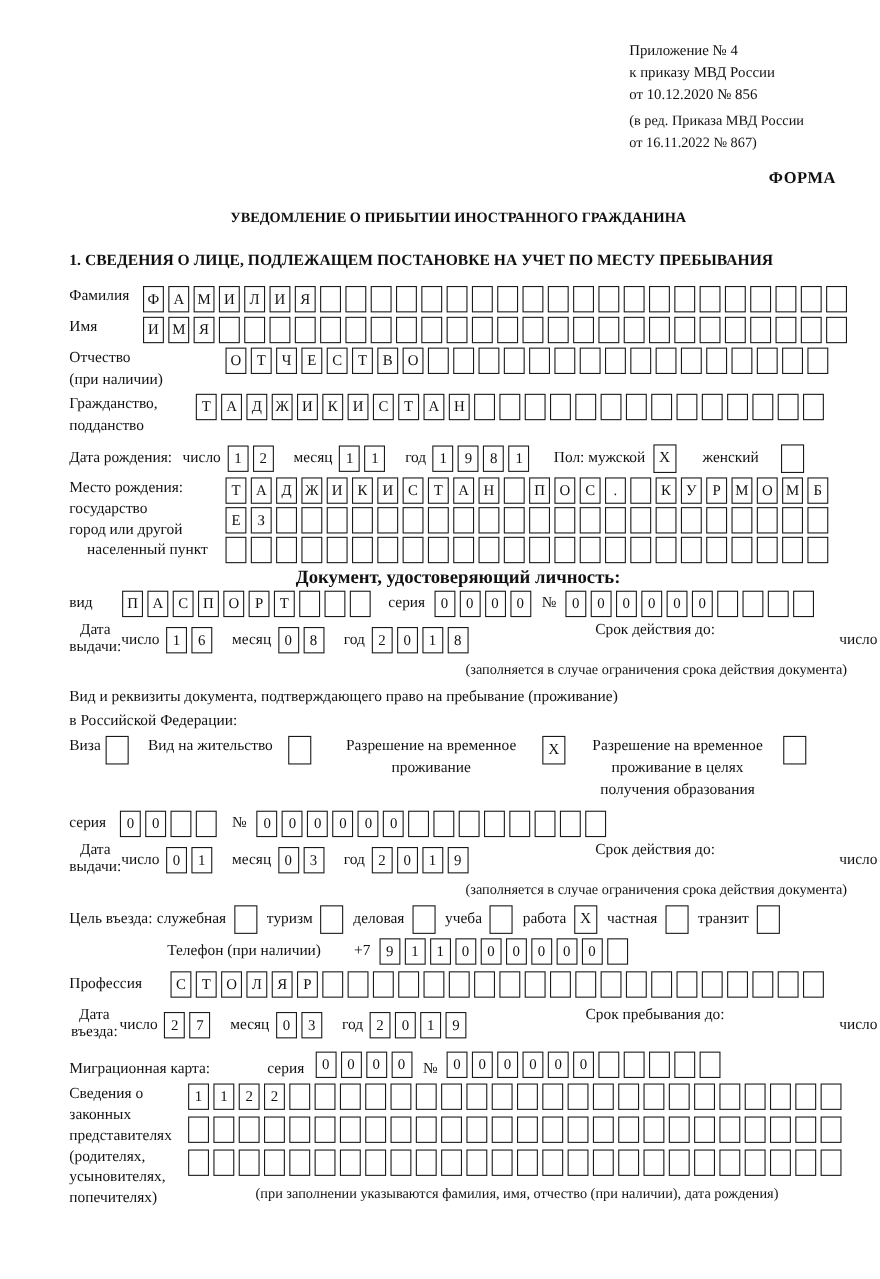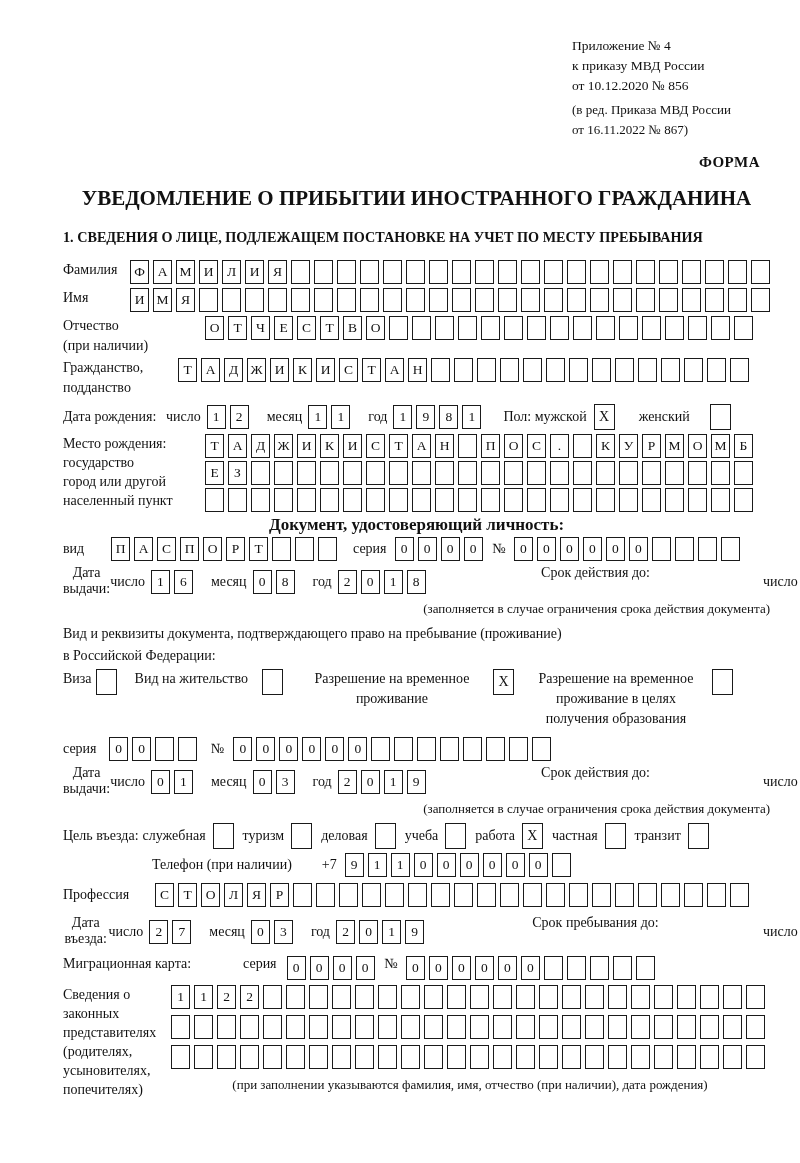--- a/index.html
+++ b/index.html
@@ -7,21 +7,21 @@
     width:800px;height:1163px;box-sizing:border-box;
     padding:36px 30px 10px 63px;
     font-family:"Liberation Serif","DejaVu Serif",serif;
     color:#111;font-size:14px;position:relative;overflow:hidden;background:#fff;
   }
   
   .ref-block{margin-left:509px;font-size:13.5px;line-height:20px;}
   .ref-sub{margin-left:509px;font-size:13px;line-height:20px;margin-top:4px;}
   .forma{font-weight:bold;font-size:15px;text-align:right;margin-top:14px;padding-right:10px;letter-spacing:.5px;}
   
-  .title{font-weight:bold;font-size:21px;text-align:center;margin-top:16px;line-height:22px;}
+  .title{font-weight:bold;font-size:13px;text-align:center;margin-top:16px;line-height:22px;}
   .blankline{display:inline-block;width:52px;border-bottom:2px solid #333;height:12px;margin-left:10px;}
   .section-h{font-weight:bold;font-size:14.2px;margin-top:20px;text-align:left;}
   
   .frow{display:flex;align-items:flex-start;}
   .lbl{line-height:20px;flex:none;}
   .lbl div{line-height:20px;}
   .cells{display:flex;flex:none;}
   .cell{
     flex:none;width:19px;height:24px;box-sizing:border-box;border:1.6px solid #1a1a1a;
     margin-right:4px;display:inline-flex;align-items:center;justify-content:center;
@@ -229,21 +229,21 @@
     <span class="chk" style="margin-left:7px;">X</span>
     <span style="margin-left:24px;">женский</span>
     <span class="chk" style="margin-left:20px;"></span>
   </div>
 
   <div class="frow" style="margin-top:4px;">
     <div class="lbl" style="width:142px;line-height:19px;">
       <div style="line-height:19px;">Место рождения:</div>
       <div style="line-height:19px;">государство</div>
       <div style="line-height:19px;">город или другой</div>
-      <div style="line-height:19px;">населенный пункт</div>
+      <div style="line-height:19px;text-align:center;">населенный пункт</div>
     </div>
     <div class="stack">
       <div class="cells">
           <span class="cell">Т</span>
           <span class="cell">А</span>
           <span class="cell">Д</span>
           <span class="cell">Ж</span>
           <span class="cell">И</span>
           <span class="cell">К</span>
           <span class="cell">И</span>
@@ -589,21 +589,21 @@
           <span class="cell">2</span>
           <span class="dlabel">год</span>
           <span class="cell">2</span>
           <span class="cell">0</span>
           <span class="cell">2</span>
           <span class="cell">5</span>
         </div>
     </div>
   </div>
 
-  <div class="frow" style="margin-top:7px;align-items:flex-start;">
+  <div class="frow" style="margin-top:7px;align-items:flex-end;">
     <span style="flex:none;">Миграционная карта:</span>
     <span style="margin:0 10px 0 52px;">серия</span>
     <div class="cells">
         <span class="cell">0</span>
         <span class="cell">0</span>
         <span class="cell">0</span>
         <span class="cell">0</span>
       </div>
     <span style="margin:0 8px 0 6px;">№</span>
     <div class="cells">

